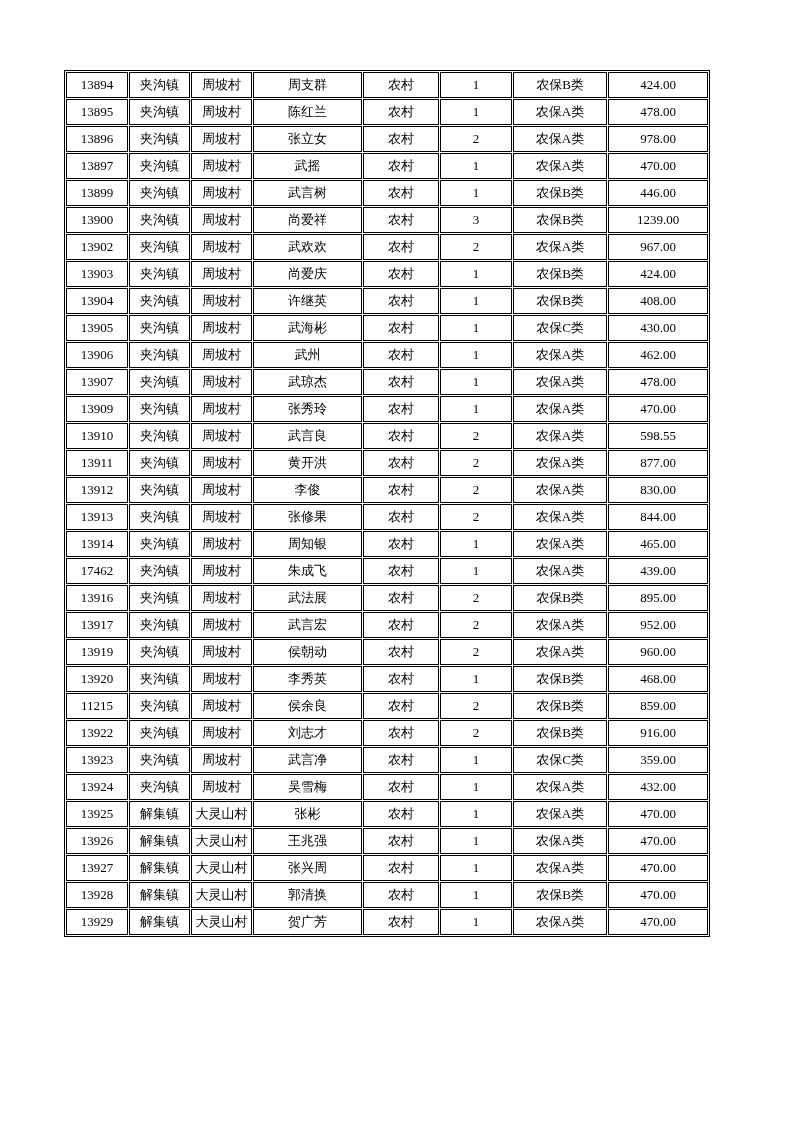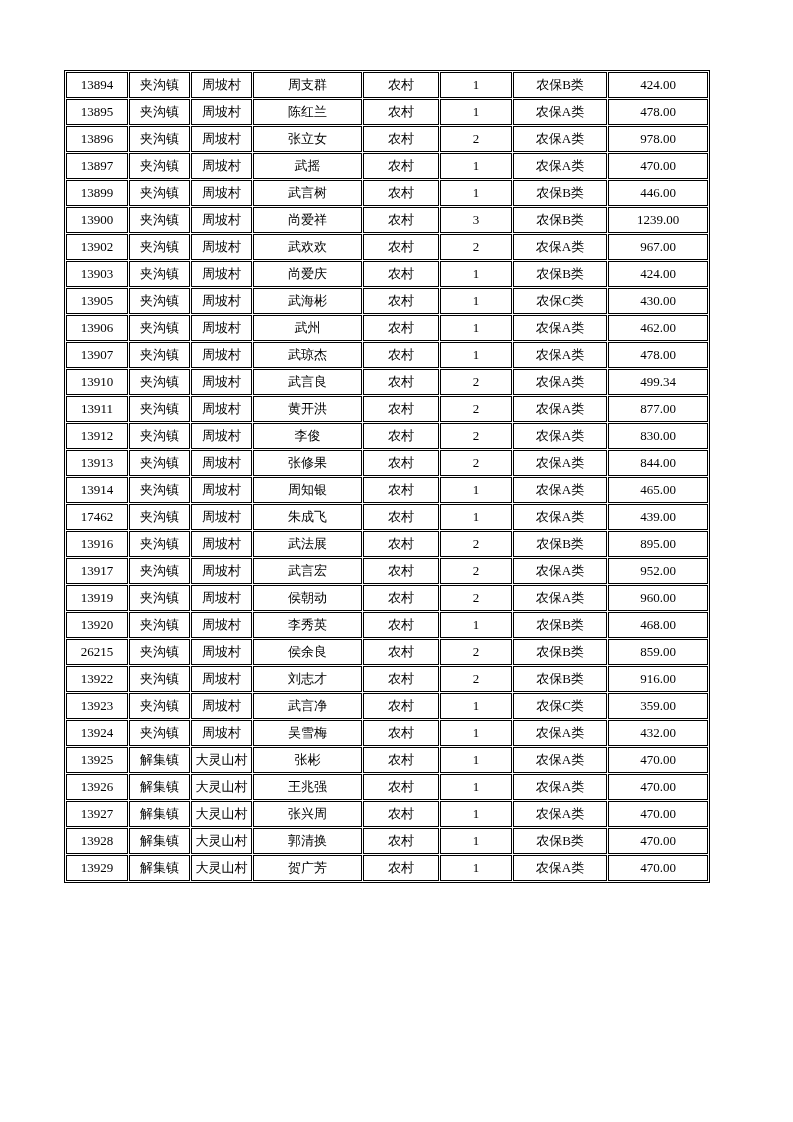--- a/index.html
+++ b/index.html
@@ -132,20 +132,30 @@
           <td>13903</td>
           <td>夹沟镇</td>
           <td>周坡村</td>
           <td>尚爱庆</td>
           <td>农村</td>
           <td>1</td>
           <td>农保B类</td>
           <td>424.00</td>
         </tr>
         <tr>
+          <td>13904</td>
+          <td>夹沟镇</td>
+          <td>周坡村</td>
+          <td>许继英</td>
+          <td>农村</td>
+          <td>1</td>
+          <td>农保B类</td>
+          <td>408.00</td>
+        </tr>
+        <tr>
           <td>13905</td>
           <td>夹沟镇</td>
           <td>周坡村</td>
           <td>武海彬</td>
           <td>农村</td>
           <td>1</td>
           <td>农保C类</td>
           <td>430.00</td>
         </tr>
         <tr>
@@ -162,28 +172,38 @@
           <td>13907</td>
           <td>夹沟镇</td>
           <td>周坡村</td>
           <td>武琼杰</td>
           <td>农村</td>
           <td>1</td>
           <td>农保A类</td>
           <td>478.00</td>
         </tr>
         <tr>
+          <td>13909</td>
+          <td>夹沟镇</td>
+          <td>周坡村</td>
+          <td>张秀玲</td>
+          <td>农村</td>
+          <td>1</td>
+          <td>农保A类</td>
+          <td>470.00</td>
+        </tr>
+        <tr>
           <td>13910</td>
           <td>夹沟镇</td>
           <td>周坡村</td>
           <td>武言良</td>
           <td>农村</td>
           <td>2</td>
           <td>农保A类</td>
-          <td>499.34</td>
+          <td>598.55</td>
         </tr>
         <tr>
           <td>13911</td>
           <td>夹沟镇</td>
           <td>周坡村</td>
           <td>黄开洪</td>
           <td>农村</td>
           <td>2</td>
           <td>农保A类</td>
           <td>877.00</td>
@@ -262,21 +282,21 @@
           <td>13920</td>
           <td>夹沟镇</td>
           <td>周坡村</td>
           <td>李秀英</td>
           <td>农村</td>
           <td>1</td>
           <td>农保B类</td>
           <td>468.00</td>
         </tr>
         <tr>
-          <td>26215</td>
+          <td>11215</td>
           <td>夹沟镇</td>
           <td>周坡村</td>
           <td>侯余良</td>
           <td>农村</td>
           <td>2</td>
           <td>农保B类</td>
           <td>859.00</td>
         </tr>
         <tr>
           <td>13922</td>

